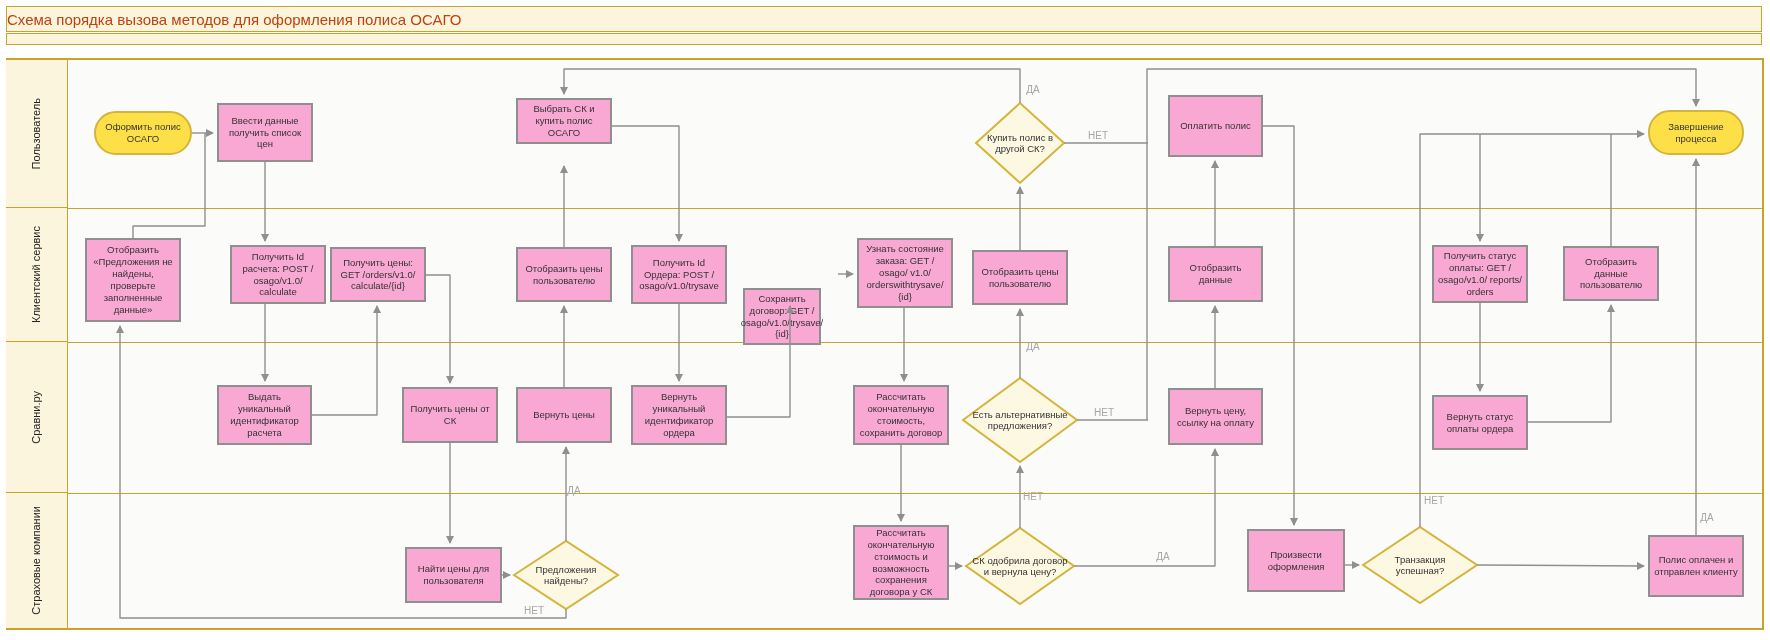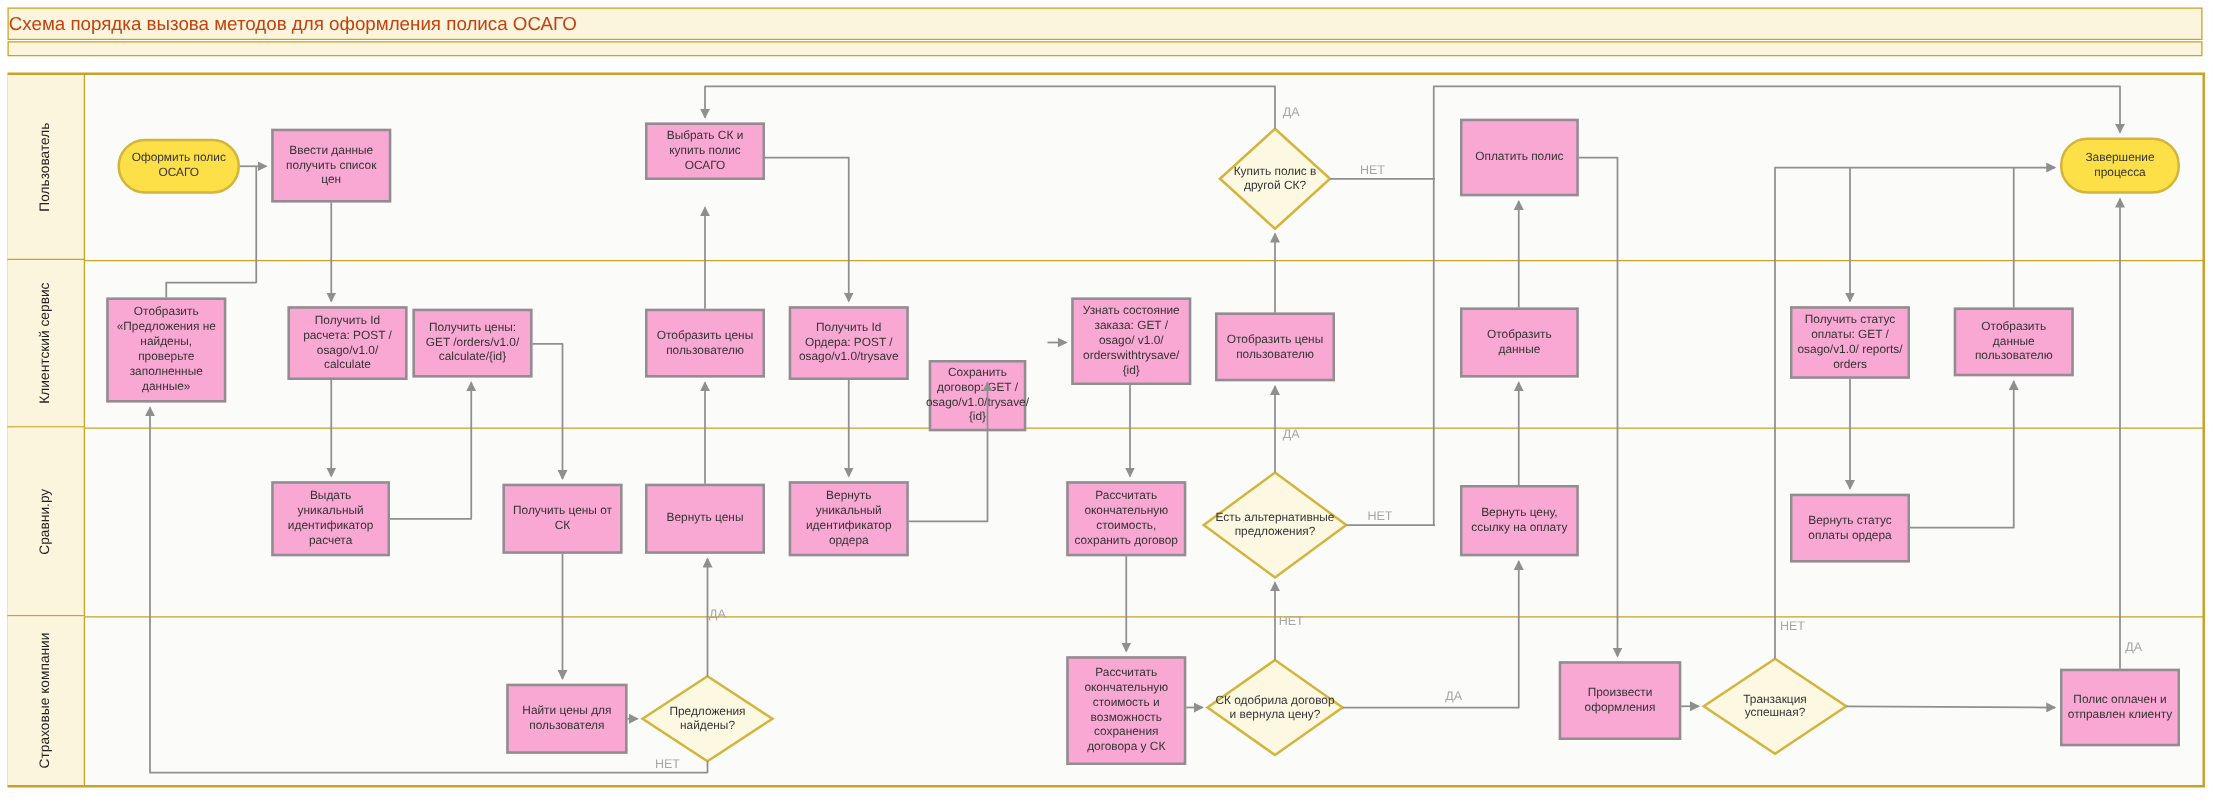--- a/index.html
+++ b/index.html
@@ -133,21 +133,21 @@
   <div class="node proc" style="left:1168px;top:388px;width:95px;height:57px;">
       <span>Вернуть цену, ссылку на оплату</span>
     </div>
   <div class="node proc" style="left:1432px;top:395px;width:96px;height:55px;">
       <span>Вернуть статус оплаты ордера</span>
     </div>
 
   <div class="node proc" style="left:405px;top:547px;width:97px;height:56px;">
       <span>Найти цены для пользователя</span>
     </div>
-  <div class="node proc" style="left:853px;top:525px;width:96px;height:87px;">
+  <div class="node proc" style="left:853px;top:525px;width:96px;height:75px;">
       <span>Рассчитать окончательную стоимость и возможность сохранения договора у СК</span>
     </div>
   <div class="node proc" style="left:1247px;top:529px;width:98px;height:63px;">
       <span>Произвести оформления</span>
     </div>
   <div class="node proc" style="left:1648px;top:535px;width:96px;height:62px;">
       <span>Полис оплачен и отправлен клиенту</span>
     </div>
 
   <svg class="wires" width="1770" height="640" viewBox="0 0 1770 640">

